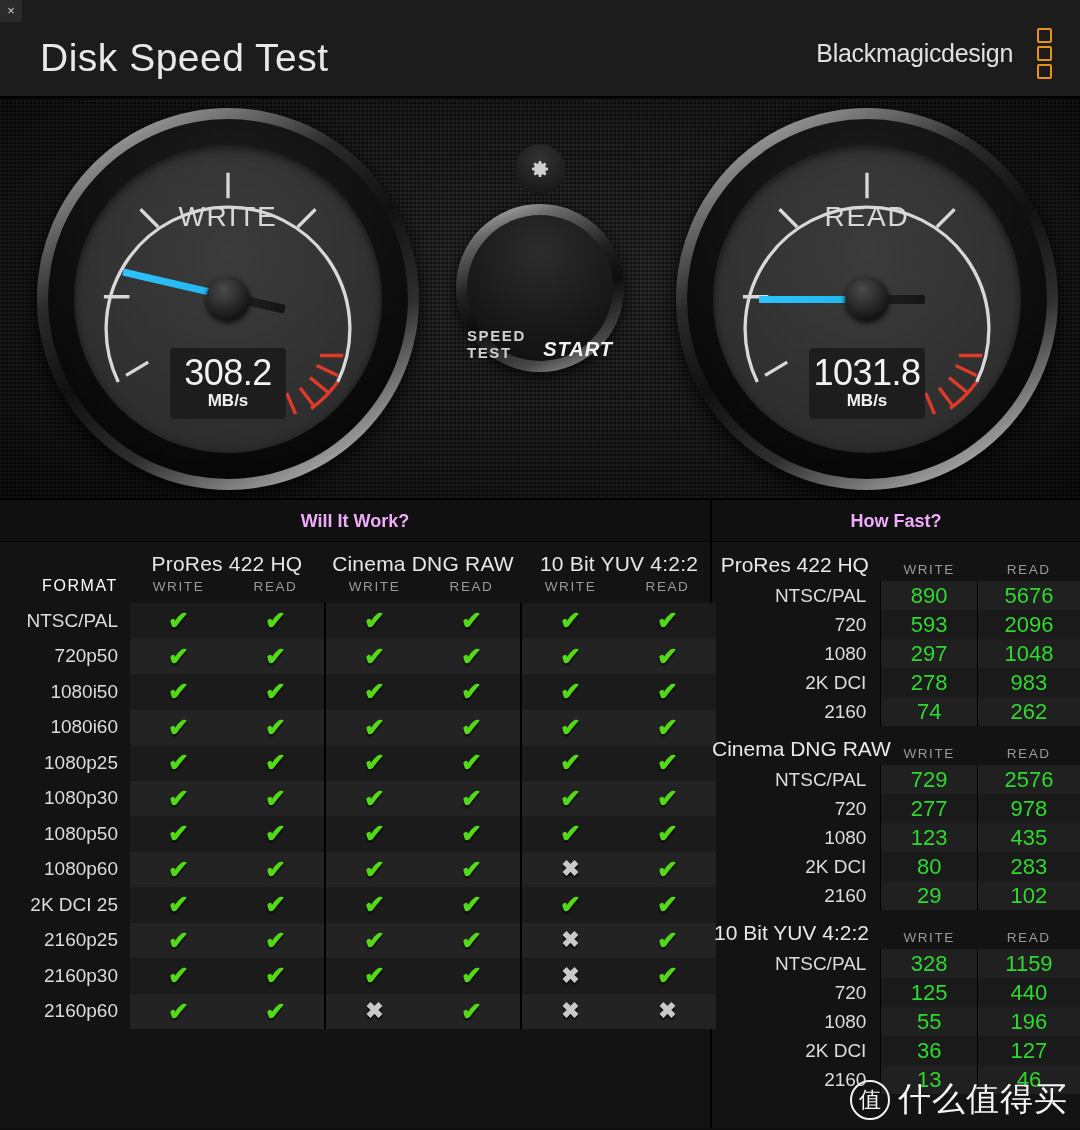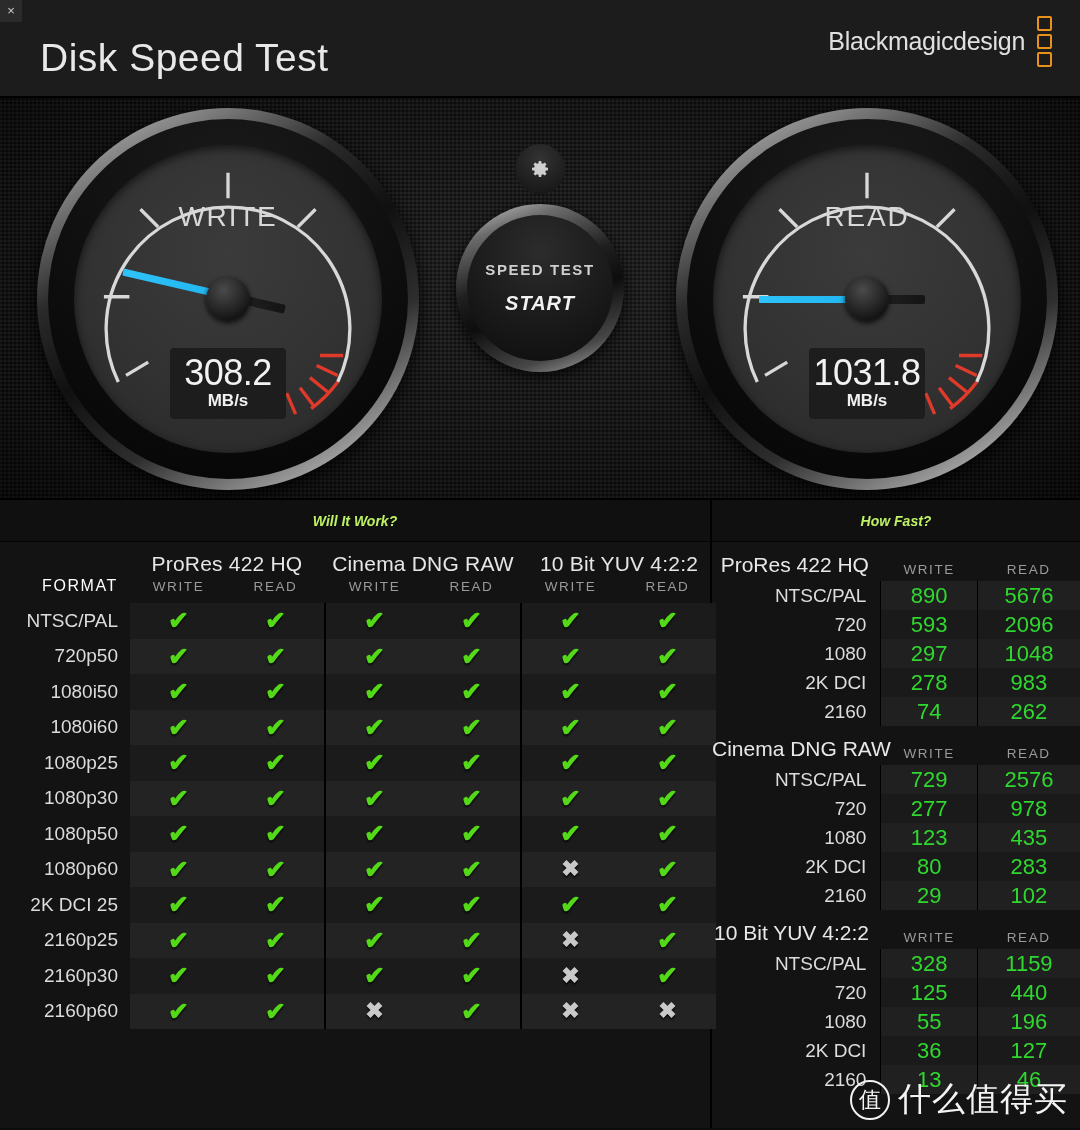--- a/index.html
+++ b/index.html
@@ -27,22 +27,22 @@
     height: 98px;
     background: #1c1c1c;
     border-bottom: 2px solid #000;
   }
   #app-title {
     position: absolute; left: 40px; top: 36px;
     font-size: 39px; color: #e8e8e8;
     font-weight: 300; letter-spacing: 0.5px;
   }
   #brand-wrap {
-    position: absolute; right: 28px; top: 16px;
-    display: flex; align-items: center; gap: 12px; text-align: right;
+    position: absolute; right: 28px; top: 28px;
+    display: flex; align-items: center; gap: 24px; text-align: right;
   }
   #brand-text { font-size: 25px; color: #e0e0e0; font-weight: 300; letter-spacing: -0.3px; }
   #brand-mark { display: flex; flex-direction: column; gap: 3px; }
   #brand-mark i {
     display: block; width: 15px; height: 15px;
     border: 2.5px solid #e8921c; border-radius: 2px;
   }
 
   
   #stage {
@@ -139,36 +139,35 @@
     position: absolute; left: 50%; top: 106px; margin-left: -84px;
     width: 168px; height: 168px; border-radius: 50%;
     background: linear-gradient(160deg, #d5d5d5 0%, #6b6b6b 18%, #1f1f1f 42%, #0d0d0d 58%, #474747 82%, #b9b9b9 100%);
     display: flex; align-items: center; justify-content: center;
     box-shadow: 0 4px 14px rgba(0,0,0,.8);
     cursor: pointer;
   }
   #start-inner {
     width: 146px; height: 146px; border-radius: 50%;
     background: radial-gradient(circle at 50% 25%, #2c2c2c 0%, #1a1a1a 55%, #0c0c0c 100%);
-    display: flex; flex-direction: column; align-items: center; justify-content: center;
+    display: flex; flex-direction: row; align-items: flex-end; justify-content: center;
   }
   #start-small { font-size: 15px; color: #cfcfcf; letter-spacing: 1.6px; font-weight: 700; }
   #start-big { font-size: 20px; color: #f2f2f2; letter-spacing: 1px; font-weight: 700; margin-top: 14px; font-style: italic; }
 
   
   #bottom { position: relative; height: 628px; display: flex; background: #131313; }
   #left-panel  { width: 712px; position: relative; border-right: 2px solid #000; }
   #right-panel { flex: 1; position: relative; }
 
   .panel-head {
     height: 42px; line-height: 42px; text-align: center;
-    font-size: 14px; color: #bef264; font-weight: 700;
+    font-size: 18px; color: #f0abfc; font-weight: 700;
     background: #101010;
     border-bottom: 1px solid #050505;
-    font-style: italic;
   }
 
   
   #wiw-table { width: 100%; border-collapse: collapse; table-layout: fixed; }
   #wiw-table col.fmt { width: 130px; }
   #wiw-table col.dat { width: 97px; }
   #wiw-table col.pad { width: 2px; }
 
   #wiw-table th.grp {
     font-size: 21px; color: #e6e6e6; font-weight: 400;

